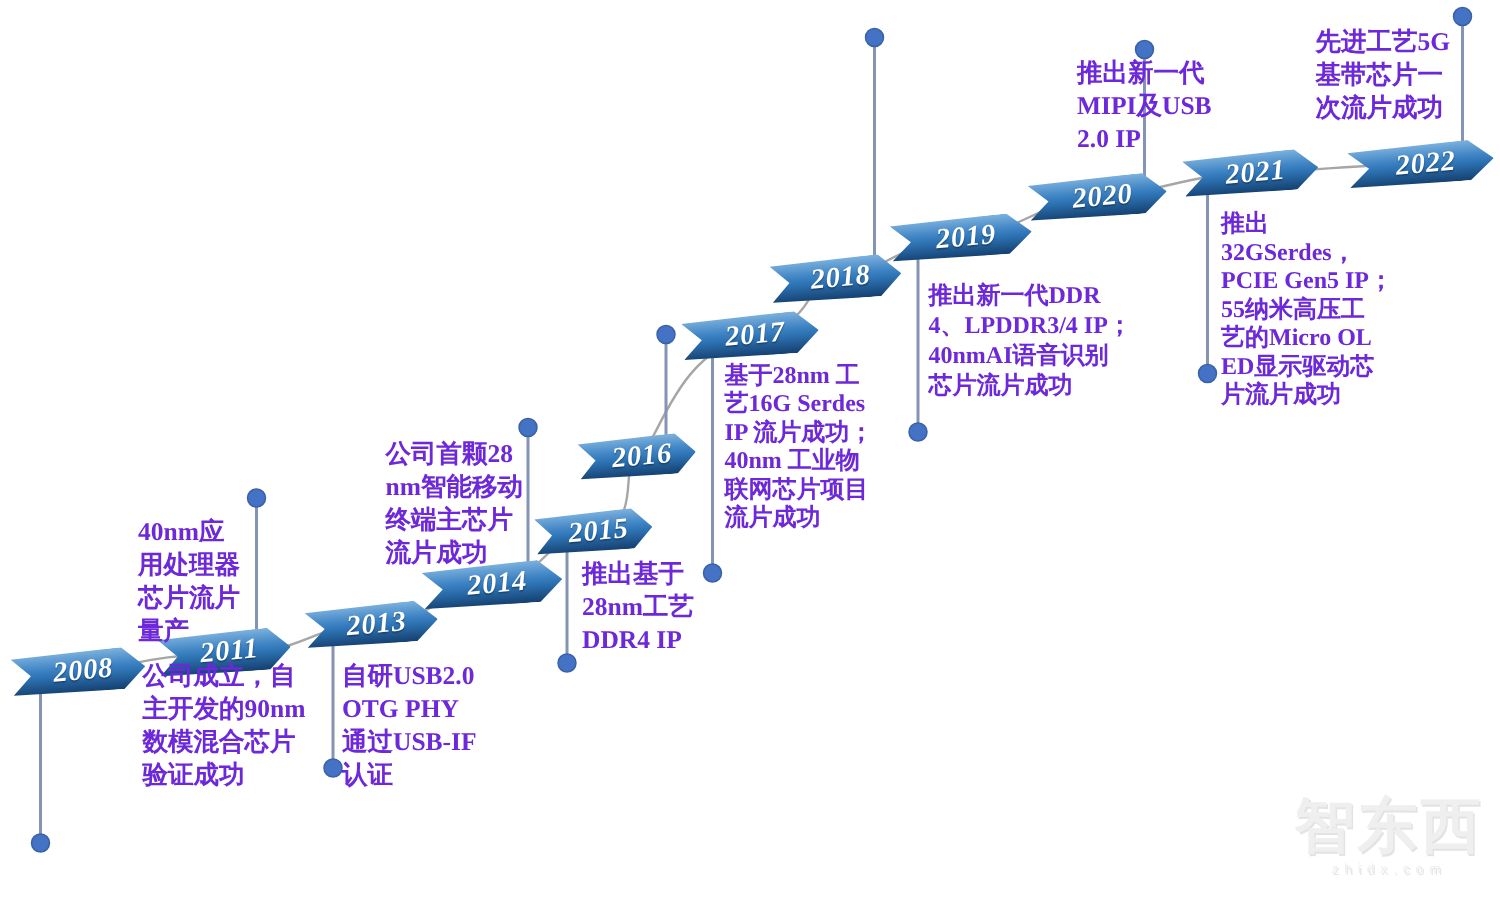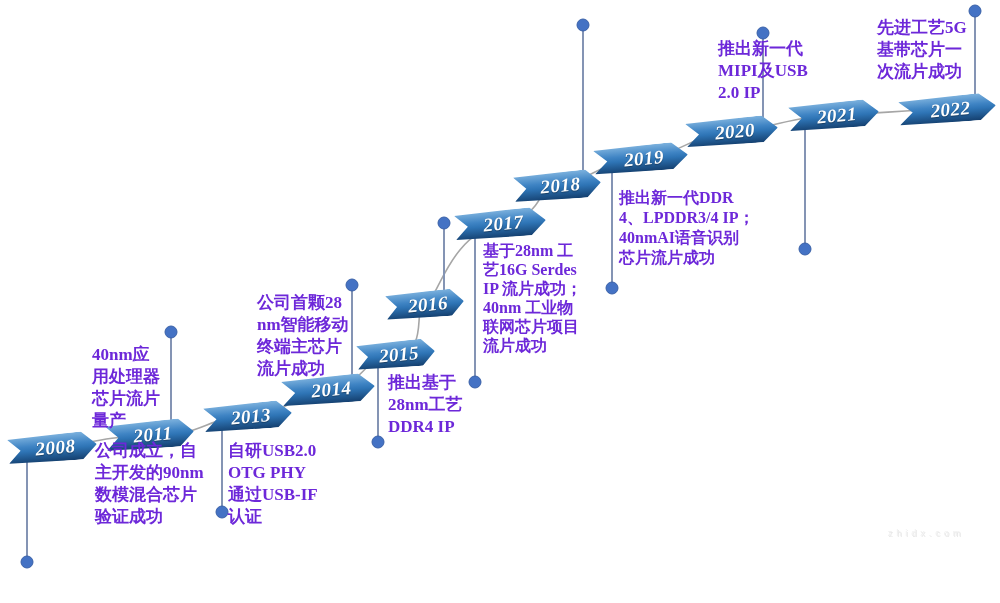--- a/index.html
+++ b/index.html
@@ -166,21 +166,28 @@
 40nm 工业物
 联网芯片项目
 流片成功</div>
   <div class="desc t8">推出新一代DDR
 4、LPDDR3/4 IP；
 40nmAI语音识别
 芯片流片成功</div>
   <div class="desc t9">推出新一代
 MIPI及USB
 2.0 IP</div>
+  <div class="desc t10">推出32GSerdes，
+PCIE Gen5 IP；
+55纳米高压工
+艺的Micro OL
+ED显示驱动芯
+片流片成功</div>
   <div class="desc t11">先进工艺5G
 基带芯片一
 次流片成功</div>
 
   <div class="watermark">
+    <div class="logo">智东西</div>
     <div class="site">zhidx.com</div>
   </div>
 
 </div>
 
 </body></html>

